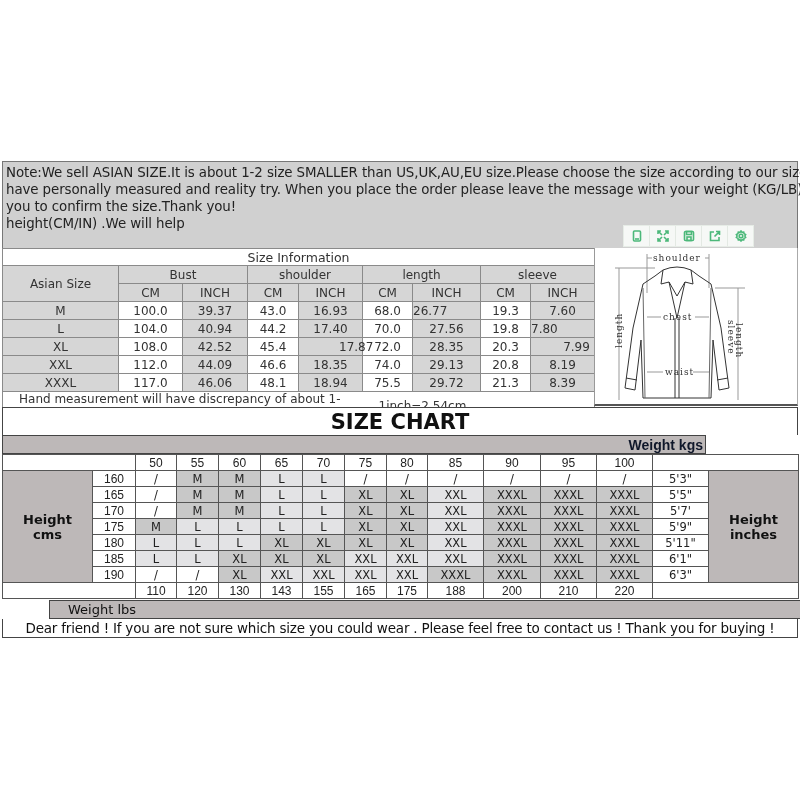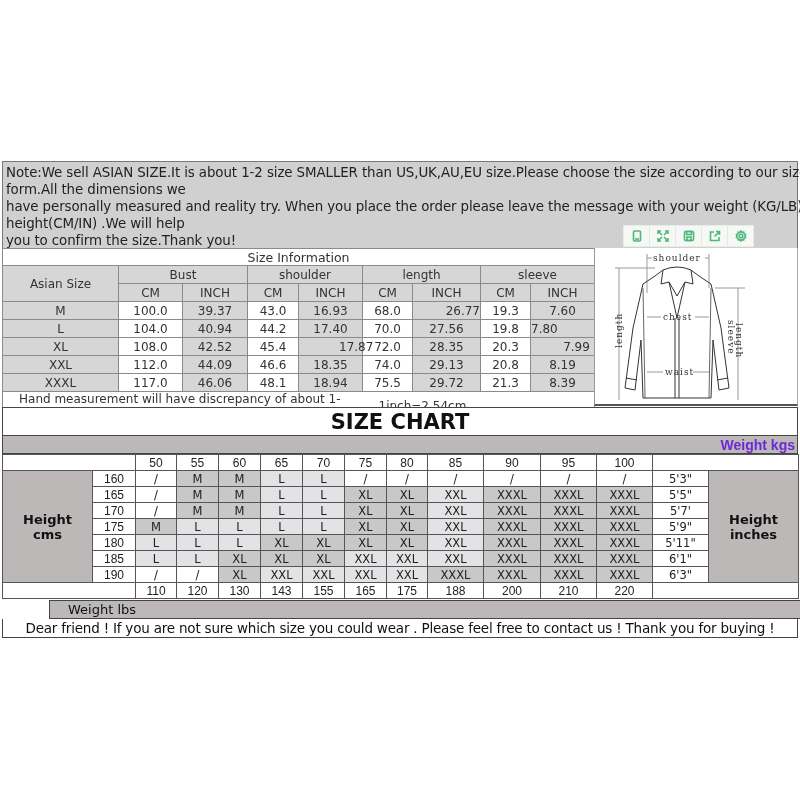--- a/index.html
+++ b/index.html
@@ -30,46 +30,45 @@
   #sizeinfo .foot td { background:#fff; text-align:left; padding-left:16px; border-bottom:2px solid #555; }
 
   
   #diagram { left:594px; top:248px; width:204px; height:158px; background:#fff;
              border-left:1px solid #999; border-bottom:2px solid #555; border-right:1px solid #aaa; }
 
   
   #chart-title { left:2px; top:407px; width:796px; height:28px; background:#fff;
                  border:1px solid #444; border-bottom:none; text-align:center;
                  font-family:"DejaVu Sans", sans-serif; font-weight:bold; font-size:21px; line-height:29px; color:#111; }
-  #wkg { left:2px; top:435px; width:796px; height:19px; background:#bdb8b8;
+  #wkg { left:2px; top:435px; width:704px; height:19px; background:#bdb8b8;
          border:1px solid #444; font-family:"Liberation Sans", sans-serif; font-weight:bold;
-         font-size:14px; text-align:right; padding-right:2px; line-height:18px; color:#6d28d9; }
+         font-size:14px; text-align:right; padding-right:2px; line-height:18px; color:#0f172a; }
   #chart { left:2px; top:454px; width:796px; border-collapse:collapse; table-layout:fixed;
            font-family:"DejaVu Sans", sans-serif; font-size:11.5px; }
   #chart td { border:1px solid #555; text-align:center; height:15px; padding:0; color:#222; }
   #chart .lbl { background:#bdb8b8; font-weight:bold; font-size:13px; color:#111; }
   #chart .wh { background:#fff; }
   #chart .c-M, #chart .c-XL, #chart .c-XXXL { background:#c8c8c8; }
   #chart .c-L, #chart .c-XXL { background:#e3e3e5; }
   #chart .c-slash { background:#fff; }
   #chart .num { font-family:"Liberation Sans", sans-serif; font-size:12px; }
   #wlbs { left:2px; top:600px; width:796px; height:19px; background:#bdb8b8;
           border:1px solid #444; font-weight:normal; font-size:13px; padding-left:18px; line-height:18px; color:#111;margin-left:47px; }
   #footer { left:2px; top:619px; width:796px; height:19px; background:#fff;
             border:1px solid #444; border-top:none; text-align:center; font-size:13.5px; line-height:19px; color:#111; letter-spacing:-0.2px; }
 </style>
 </head>
 <body>
 
 <div id="note" class="abs">
   <div>Note:We sell ASIAN SIZE.It is about 1-2 size SMALLER than US,UK,AU,EU size.Please choose the size according to our size</div>
-  <div>form.All the dimensions we</div>
   <div>have personally measured and reality try. When you place the order please leave the message with your weight (KG/LB) and</div>
+  <div>you to confirm the size.Thank you!</div>
   <div>height(CM/IN) .We will help</div>
-  <div>you to confirm the size.Thank you!</div>
 </div>
 
 <div id="toolbar" class="abs">
   <div class="tb">
     <svg viewBox="0 0 12 12">
         <rect x="2.5" y="1" width="7" height="10" rx="1"></rect>
         <line x1="4" y1="9" x2="8" y2="9"></line>
       </svg>
   </div>
   <div class="tb">
@@ -132,21 +131,21 @@
   </tr>
   </tbody>
     <tbody id="sizeinfo-body">
       <tr>
         <td class="g">M</td>
         <td class="w">100.0</td>
         <td class="g" style="text-align: center;">39.37</td>
         <td class="w">43.0</td>
         <td class="g" style="text-align: center;">16.93</td>
         <td class="w">68.0</td>
-        <td class="g" style="text-align: right; margin-top: 24px;">26.77</td>
+        <td class="g" style="text-align: left; margin-top: 24px;">26.77</td>
         <td class="w">19.3</td>
         <td class="g" style="text-align: center;">7.60</td>
       </tr>
       <tr>
         <td class="g">L</td>
         <td class="w">104.0</td>
         <td class="g" style="text-align: center;">40.94</td>
         <td class="w">44.2</td>
         <td class="g" style="text-align: center;">17.40</td>
         <td class="w">70.0</td>

